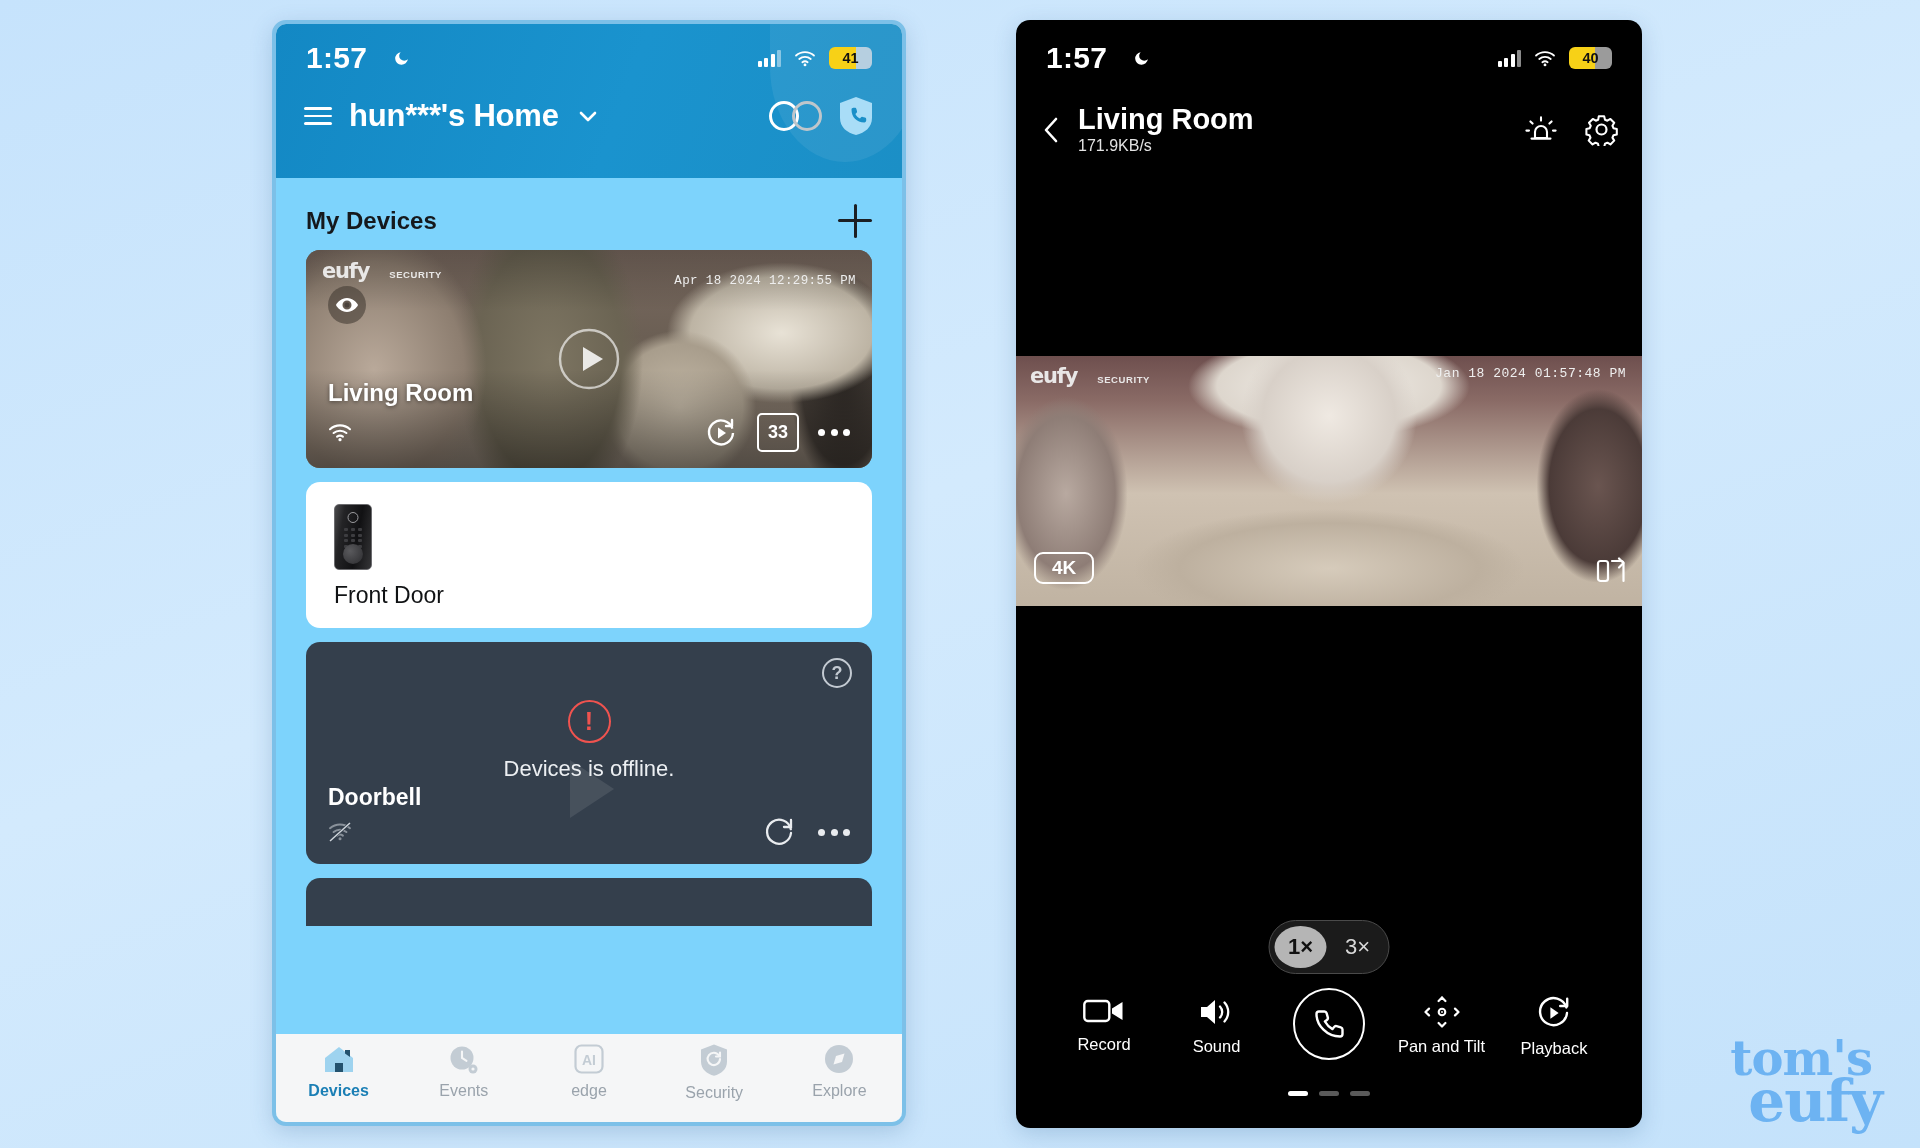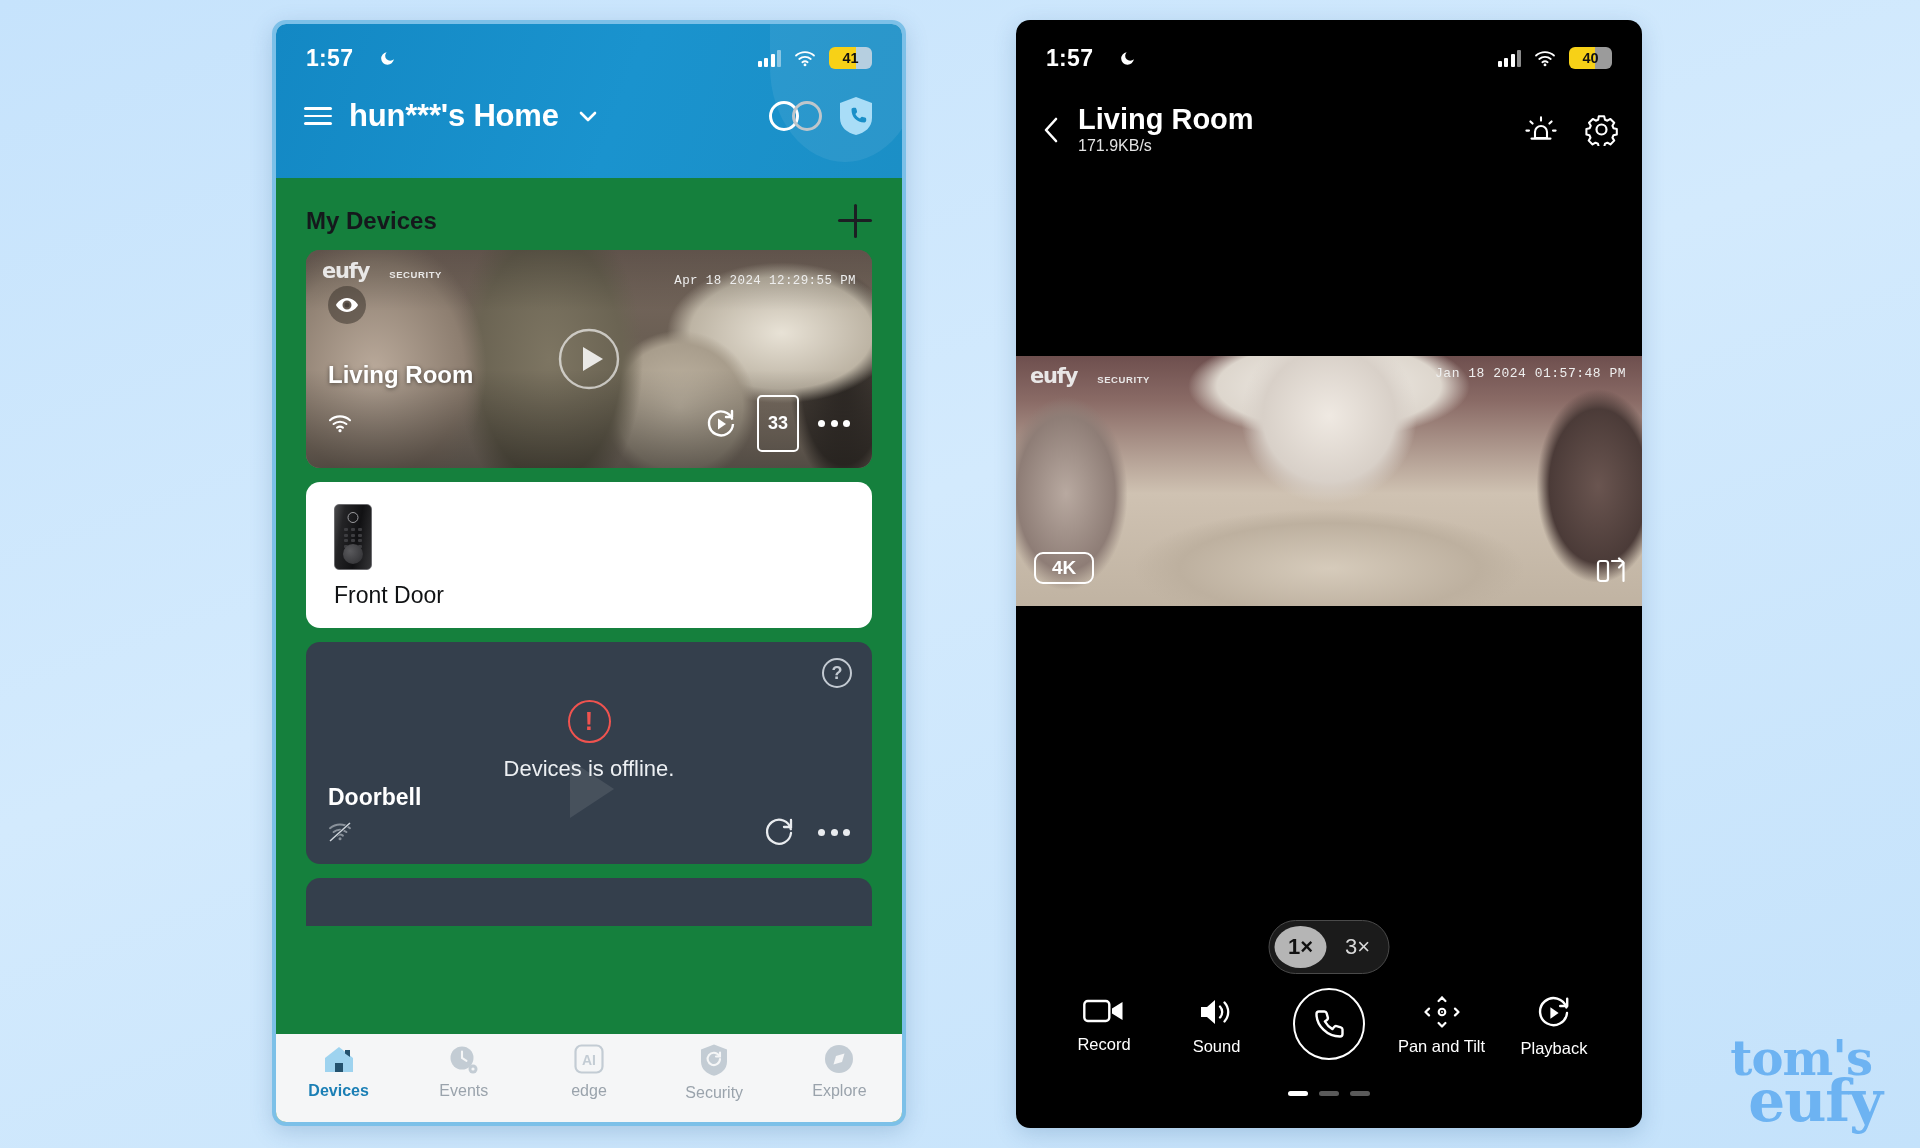--- a/index.html
+++ b/index.html
@@ -29,21 +29,21 @@
     left: 1016px; top: 20px; width: 626px; height: 1108px;
     background: #000;
     box-shadow: 0 6px 22px rgba(40,90,140,.22);
   }
 
   
   .statusbar {
     height: 58px; display: flex; align-items: center;
     justify-content: space-between; padding: 10px 30px 0 30px;
   }
-  .sb-time { font-size: 23px; font-weight: 700; letter-spacing: .3px; display:flex; align-items:center; gap:26px;text-align:right;}
+  .sb-time { font-size: 30px; font-weight: 700; letter-spacing: .3px; display:flex; align-items:center; gap:26px;text-align:right;}
   .moon { width: 17px; height: 17px; display:inline-block; }
   .sb-right { display: flex; align-items: center; gap: 13px; }
   .bars { display: flex; align-items: flex-end; gap: 2.5px; height: 17px; }
   .bars i { width: 4px; border-radius: 1px; display:block; }
   .bars i:nth-child(1){height:6px}.bars i:nth-child(2){height:9px}
   .bars i:nth-child(3){height:13px}.bars i:nth-child(4){height:17px}
   .batt {
     width: 43px; height: 22px; border-radius: 6px; position: relative;
     display: flex; align-items: center; justify-content: center;
     font-size: 14.5px; font-weight: 800; color: #111;
@@ -71,21 +71,21 @@
   .hamburger span{display:block;height:2.6px;background:#fff;border-radius:2px;}
   .home-name { font-size:31px; font-weight:800; letter-spacing:-.2px;}
   .chev-d { width:24px; height:24px; }
   .header-actions{ margin-left:auto; display:flex; align-items:center; gap:13px;}
   .mode-toggle{ position:relative; width:56px; height:30px;}
   .mode-toggle .c1{position:absolute;left:0;top:0;width:30px;height:30px;border:3.2px solid #fff;border-radius:50%;}
   .mode-toggle .c2{position:absolute;left:23px;top:0;width:30px;height:30px;border:3.2px solid #bfc6cb;border-radius:50%;}
   .shield-phone{width:36px;height:40px;}
 
   
-  #left-body{ height: 952px; background:#15803d; overflow:hidden; position:relative;}
+  #left-body{ height: 952px; background:#7dd3fc; overflow:hidden; position:relative;}
   .section-head{
     display:flex; align-items:center; justify-content:space-between;
     padding: 26px 30px 12px 30px;
   }
   .section-title{ font-size:24px; font-weight:700; color:#15181c;}
   .plus-btn{ width:34px;height:34px; position:relative; cursor:pointer;}
   .plus-btn:before,.plus-btn:after{content:'';position:absolute;background:#1c1f23;border-radius:2px;}
   .plus-btn:before{left:0;top:15px;width:34px;height:3px;}
   .plus-btn:after{top:0;left:15.5px;height:34px;width:3px;}
 
@@ -122,21 +122,21 @@
     border-radius:50%; background:rgba(60,52,46,.55);
     display:flex;align-items:center;justify-content:center;
   }
   .play-big{ position:absolute; left:50%; top:50%; transform:translate(-50%,-50%); z-index:4; opacity:.85;}
   .cam-foot{ position:absolute; left:0; right:0; bottom:0; z-index:5; padding:0 22px 16px 22px;}
   .cam-name{ color:#fff; font-size:24px; font-weight:800; text-shadow:0 1px 4px rgba(0,0,0,.5);}
   .cam-foot-row{ display:flex; align-items:center; margin-top:6px;}
   .cam-icons{ margin-left:auto; display:flex; align-items:center; gap:19px;}
   .badge-33{
     border:2.2px solid #fff; border-radius:5px; color:#fff; font-size:18px; font-weight:600;
-    padding:16px 7px; min-width:42px; text-align:center;
+    padding:7px 7px; min-width:42px; text-align:center;
   }
   .dots3{ display:flex; gap:5.5px;}
   .dots3 i{width:7px;height:7px;border-radius:50%;background:#fff;display:block;}
 
   
   #card-frontdoor{ background:#fff; height:146px; padding:22px 28px;}
   .lock-img{
     width:38px; height:66px; border-radius:5px;
     background: linear-gradient(100deg,#4a4a4c 0%, #242426 22%, #111113 60%, #353537 100%);
     border:1.5px solid #6b6b6e; position:relative;

